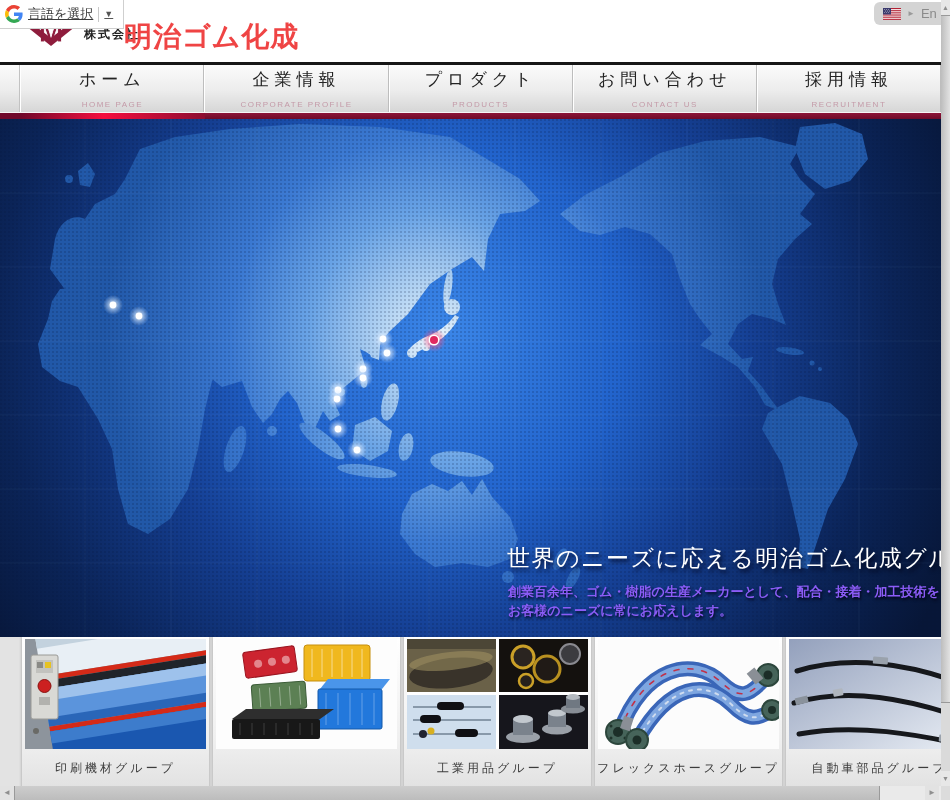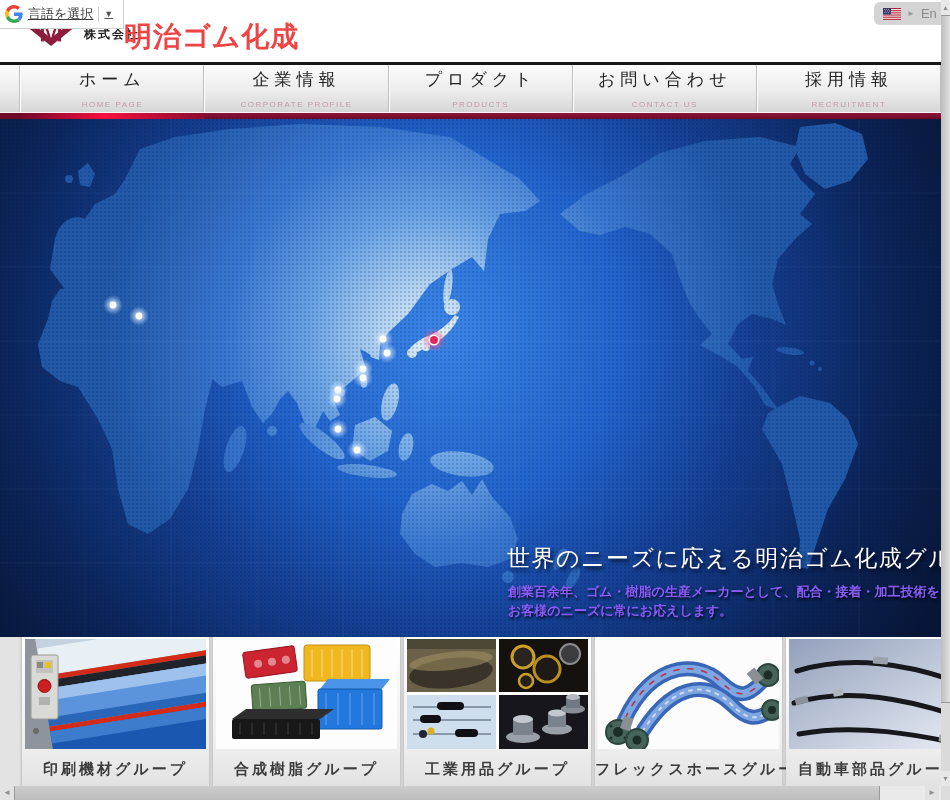--- a/index.html
+++ b/index.html
@@ -54,22 +54,22 @@
     font-family:"Liberation Serif", serif; font-size:13px; font-weight:bold; color:#8b5cf6;
     line-height:19px; text-shadow:1px 2px 3px rgba(0,0,20,.9); }
 
   
   .products { position:absolute; top:637px; left:0; width:950px; height:163px; background:#e3e3e3;
     overflow:hidden; }
   .card { position:absolute; top:0; width:187px; height:163px; cursor:pointer;
     background:linear-gradient(#ffffff,#efefef 65%,#dedede); box-shadow:0 0 3px rgba(0,0,0,.3); }
   .card-img { position:absolute; top:2px; left:3px; width:181px; height:110px; overflow:hidden;
     background:#fff; }
-  .card-jp { position:absolute; top:123px; width:100%; text-align:center; font-size:15px;
-    color:#3c3c3c; letter-spacing:3px; white-space:nowrap;font-weight:bold; }
+  .card-jp { position:absolute; top:123px; width:100%; text-align:center; font-size:12px;
+    color:#3c3c3c; letter-spacing:3px; white-space:nowrap; }
   .card-en { position:absolute; top:147px; width:100%; text-align:center; font-size:8px;
     color:#b39aa2; letter-spacing:1.2px; white-space:nowrap; }
 
   
   .vscroll { position:absolute; right:0; top:0; width:9px; height:786px; background:#dadada; z-index:50; }
   .vs-btn { position:absolute; left:0; width:9px; height:15px; background:#e7e7e7; color:#8f8f8f;
     font-size:7px; text-align:center; line-height:15px; cursor:pointer; }
   .vs-up { top:0; } .vs-down { bottom:0; }
   .vs-thumb { position:absolute; left:0; top:15px; width:9px; height:688px; cursor:pointer;
     background:linear-gradient(to right,#bdbdbd,#e2e2e2);
@@ -363,21 +363,20 @@
         <g stroke="#fff" opacity="0.3">
             <path d="M110,54V86 M122,54V86 M134,54V86 M146,54V86 M158,54V86"></path>
           </g>
         <polygon points="16,80 104,80 118,70 30,70" fill="#2e2e2e"></polygon>
         <rect x="16" y="80" width="88" height="20" rx="2" fill="#181818"></rect>
         <g stroke="#3c3c3c">
             <path d="M24,84V96 M36,84V96 M48,84V96 M60,84V96 M72,84V96 M84,84V96 M96,84V96"></path>
           </g>
       </svg>
     </div>
-    <div class="card-jp">合成樹脂グループ</div>
     <div class="card-en">PLASTIC GROUP</div>
   </div>
 
   <div class="card" style="left:404px">
     <div class="card-img">
       <svg width="181" height="110" viewBox="0 0 181 110">
         <rect width="181" height="110" fill="#fff"></rect>
         <rect x="0" y="0" width="89" height="53" fill="#6a6148"></rect>
         <ellipse cx="44" cy="34" rx="42" ry="15" fill="#39332a" transform="rotate(-6 44 34)"></ellipse>
         <ellipse cx="44" cy="22" rx="42" ry="9" fill="#a39363" opacity="0.55" transform="rotate(-6 44 22)"></ellipse>

